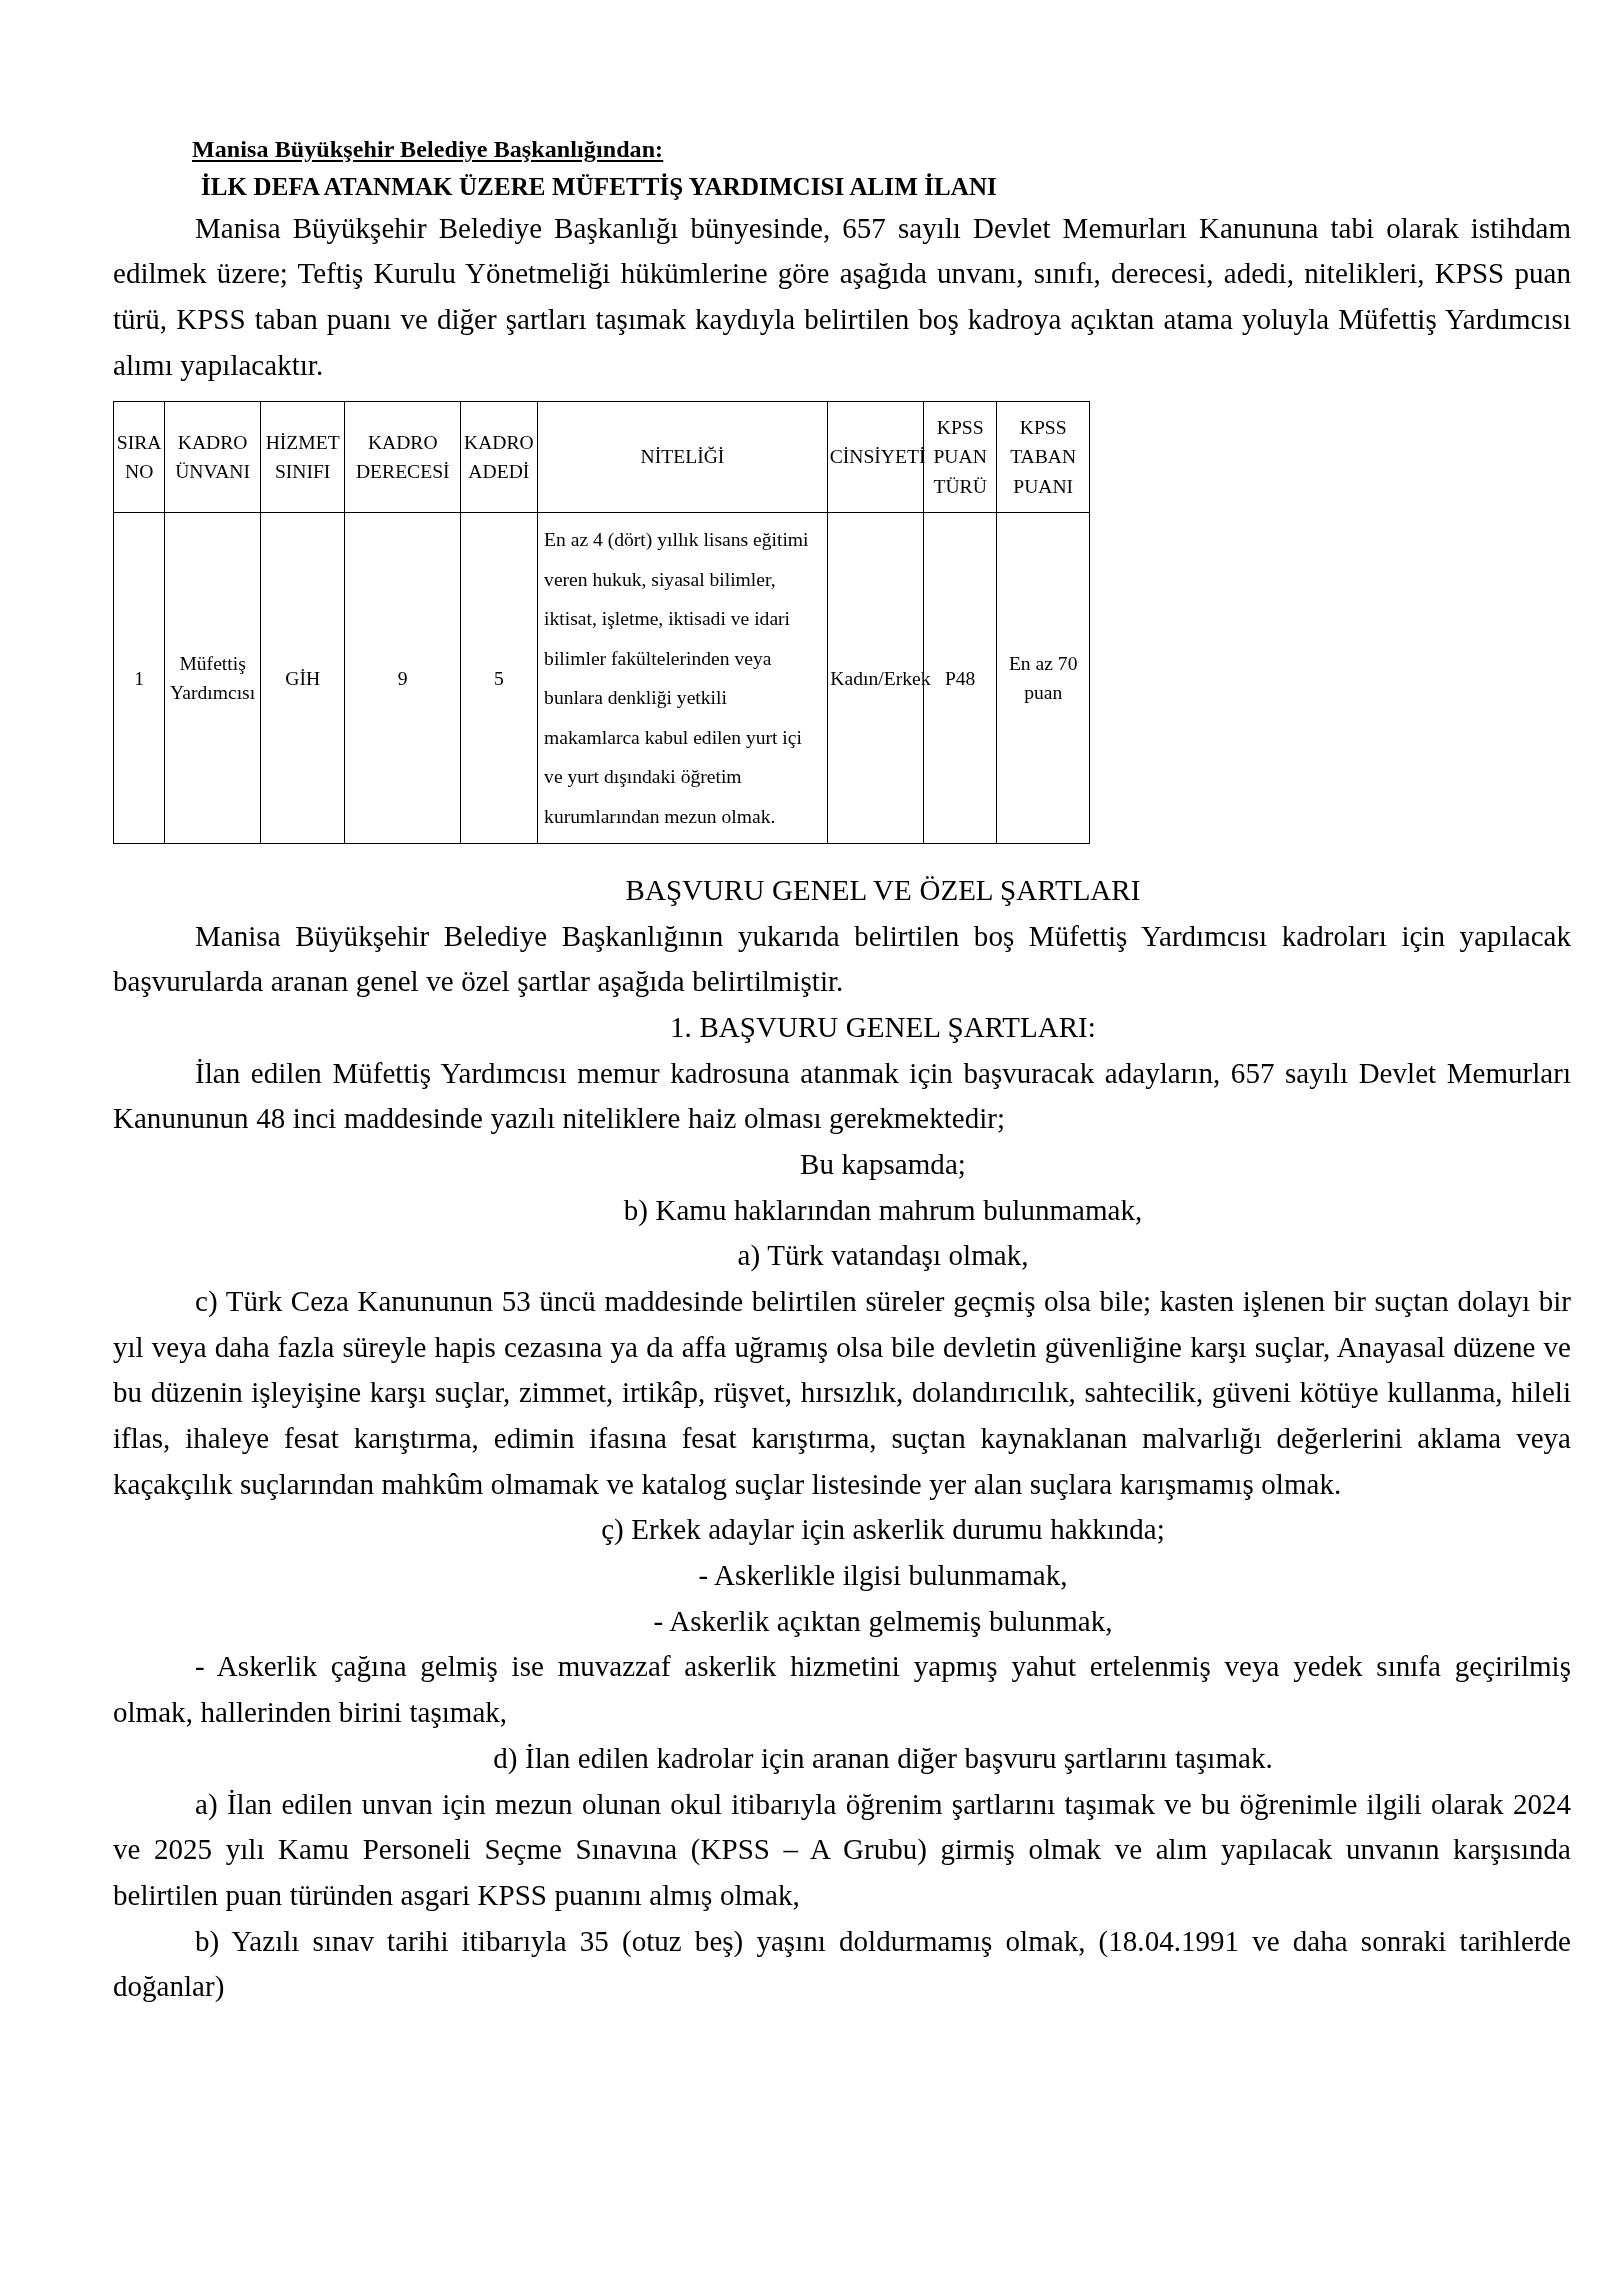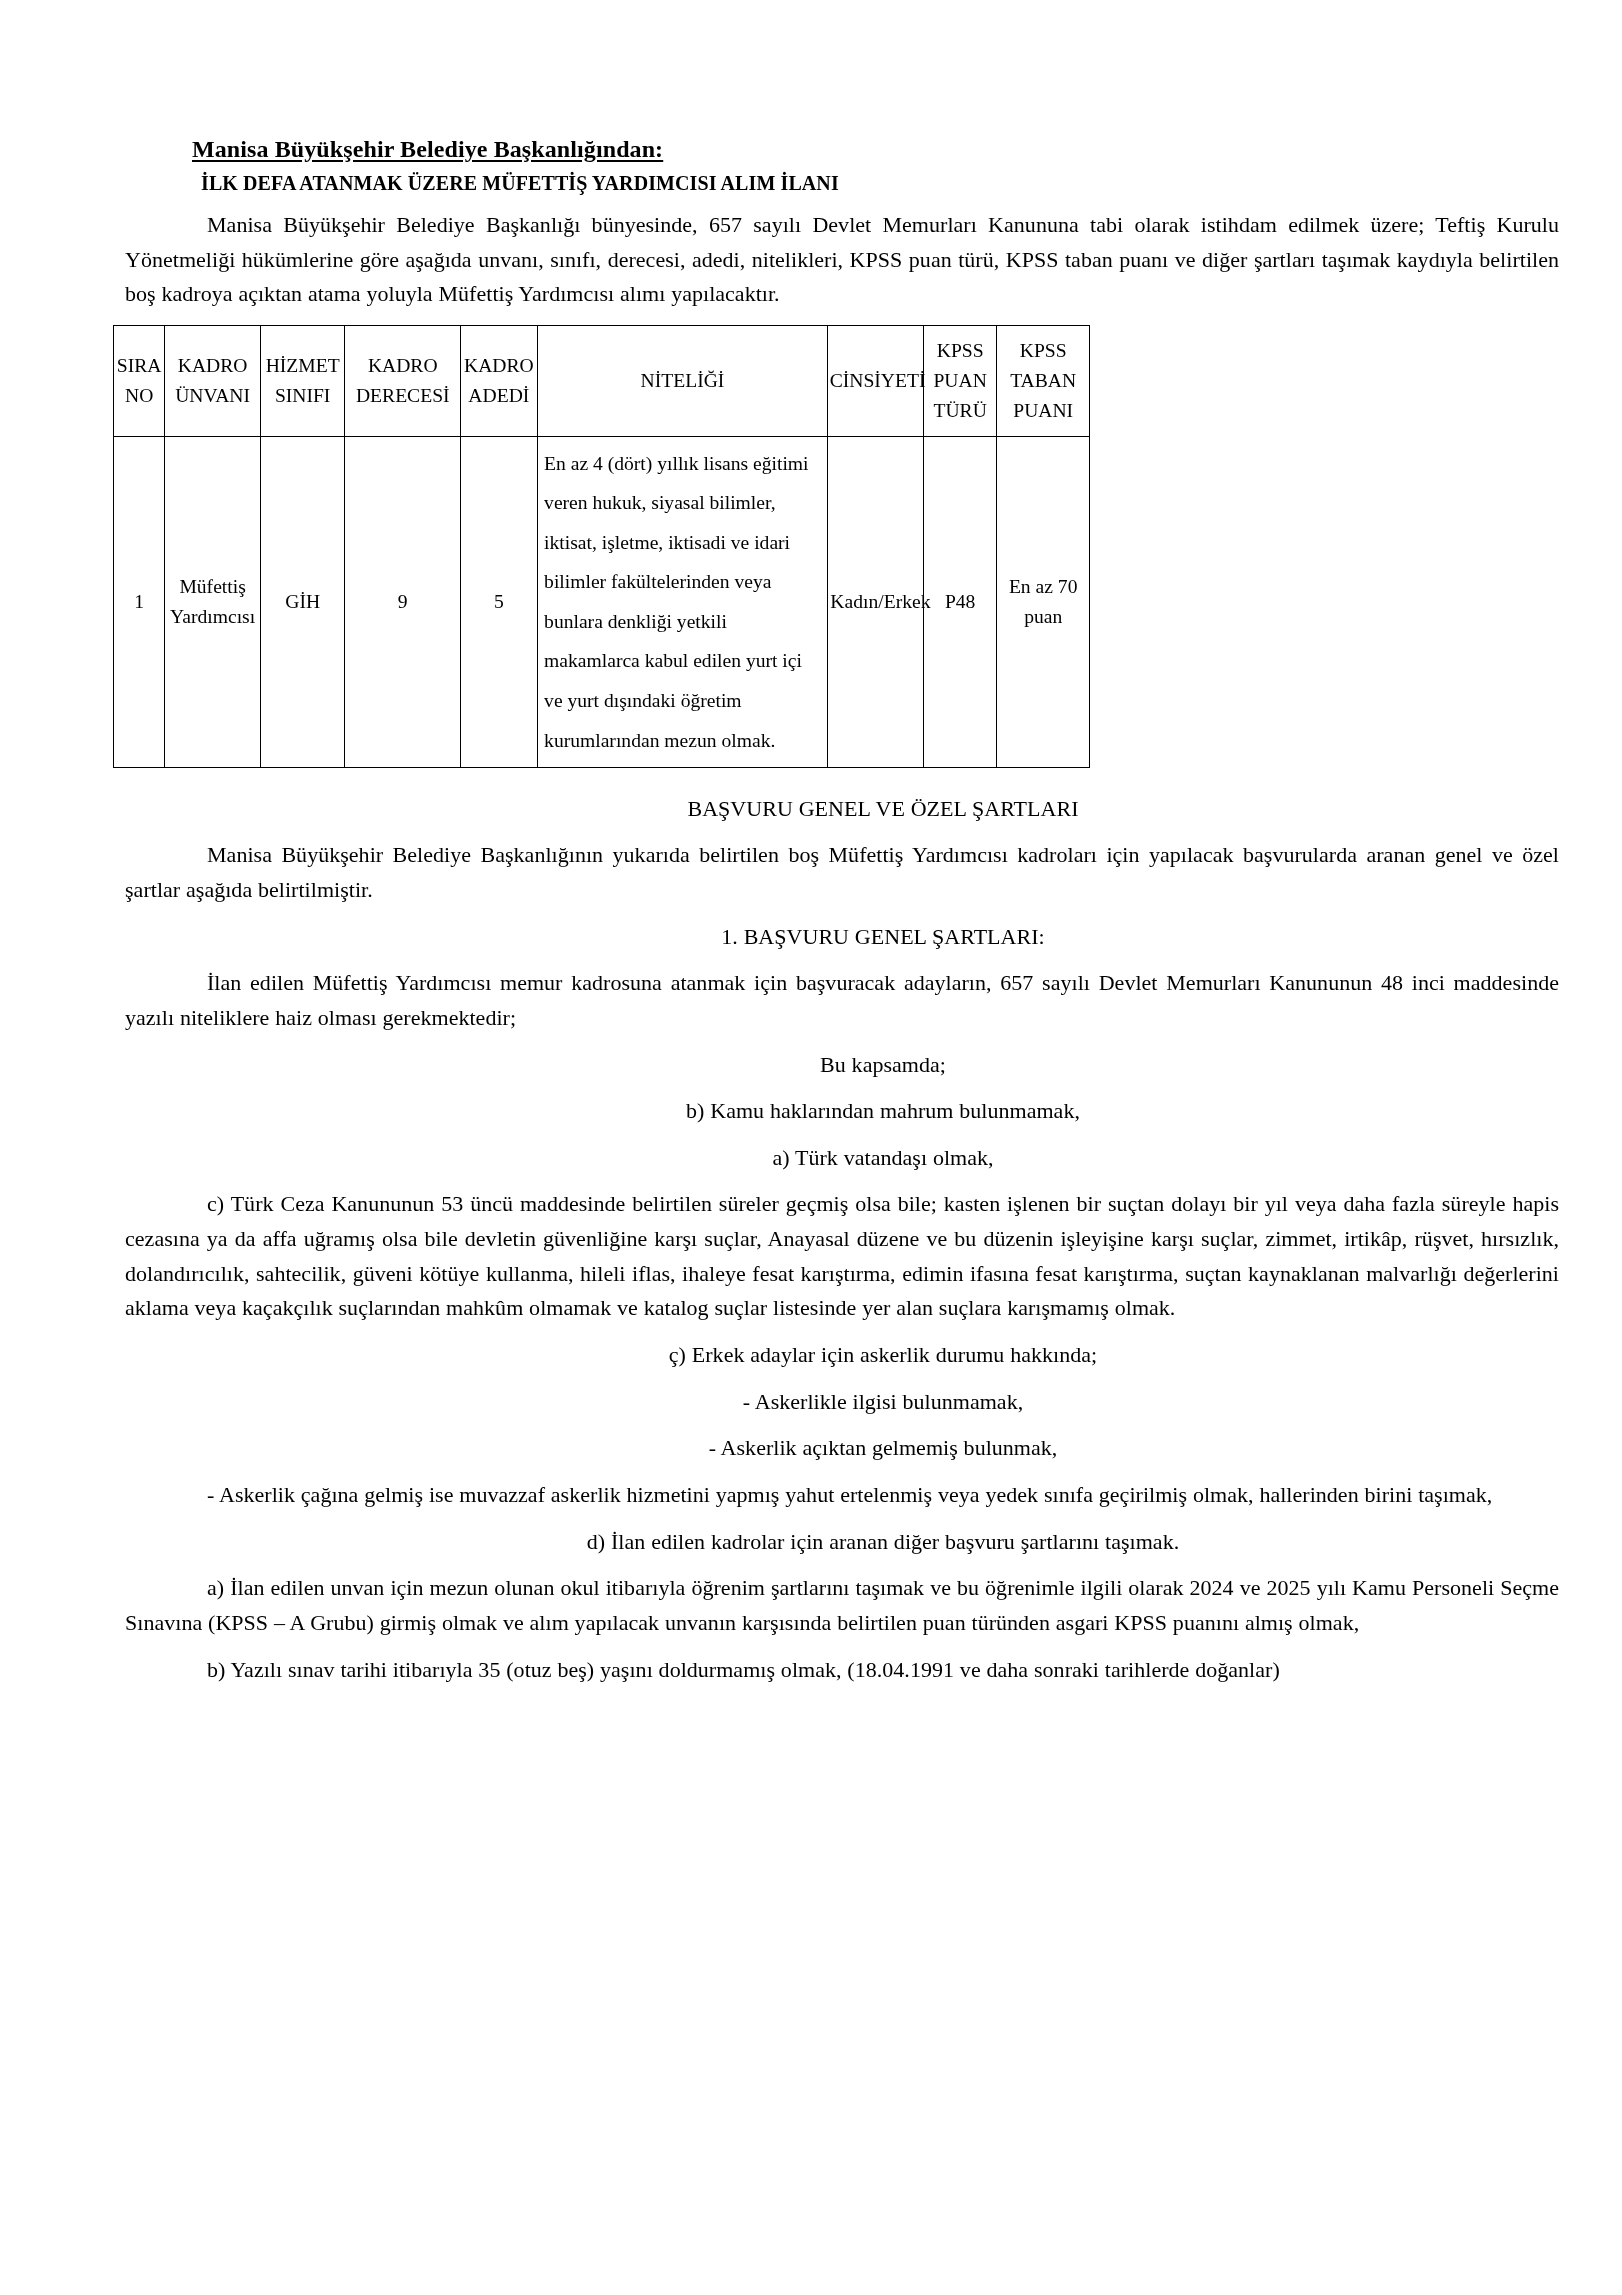--- a/index.html
+++ b/index.html
@@ -32,35 +32,35 @@
     font-size: 24px;
     font-weight: bold;
     line-height: 1.32;
     text-decoration: underline;
     text-underline-offset: 3.3px;
     margin: 0 0 3.9px 0;
     padding-left: 79px;
     letter-spacing: 0.1px;
   }
   .heading-title {
-    font-size: 20px;
+    font-size: 25px;
     font-weight: bold;
     line-height: 1.32;
     margin: 0 0 3px 0;
     padding-left: 88px;
     letter-spacing: 0.1px;
   }
 
   
   p.body {
-    font-size: 22px;
+    font-size: 29px;
     line-height: 1.575;
     text-align: justify;
     text-justify: inter-word;
-    margin: 12px;
+    margin: 0;
     letter-spacing: 0.03px;
     word-spacing: 0.3px;
   }
   p.indent { text-indent: 82px; }
   p.hang { padding-left: 82px; text-indent: 0; text-align: center; }
 
   
   .kadro-table {
     border-collapse: collapse;
     width: 977px;

